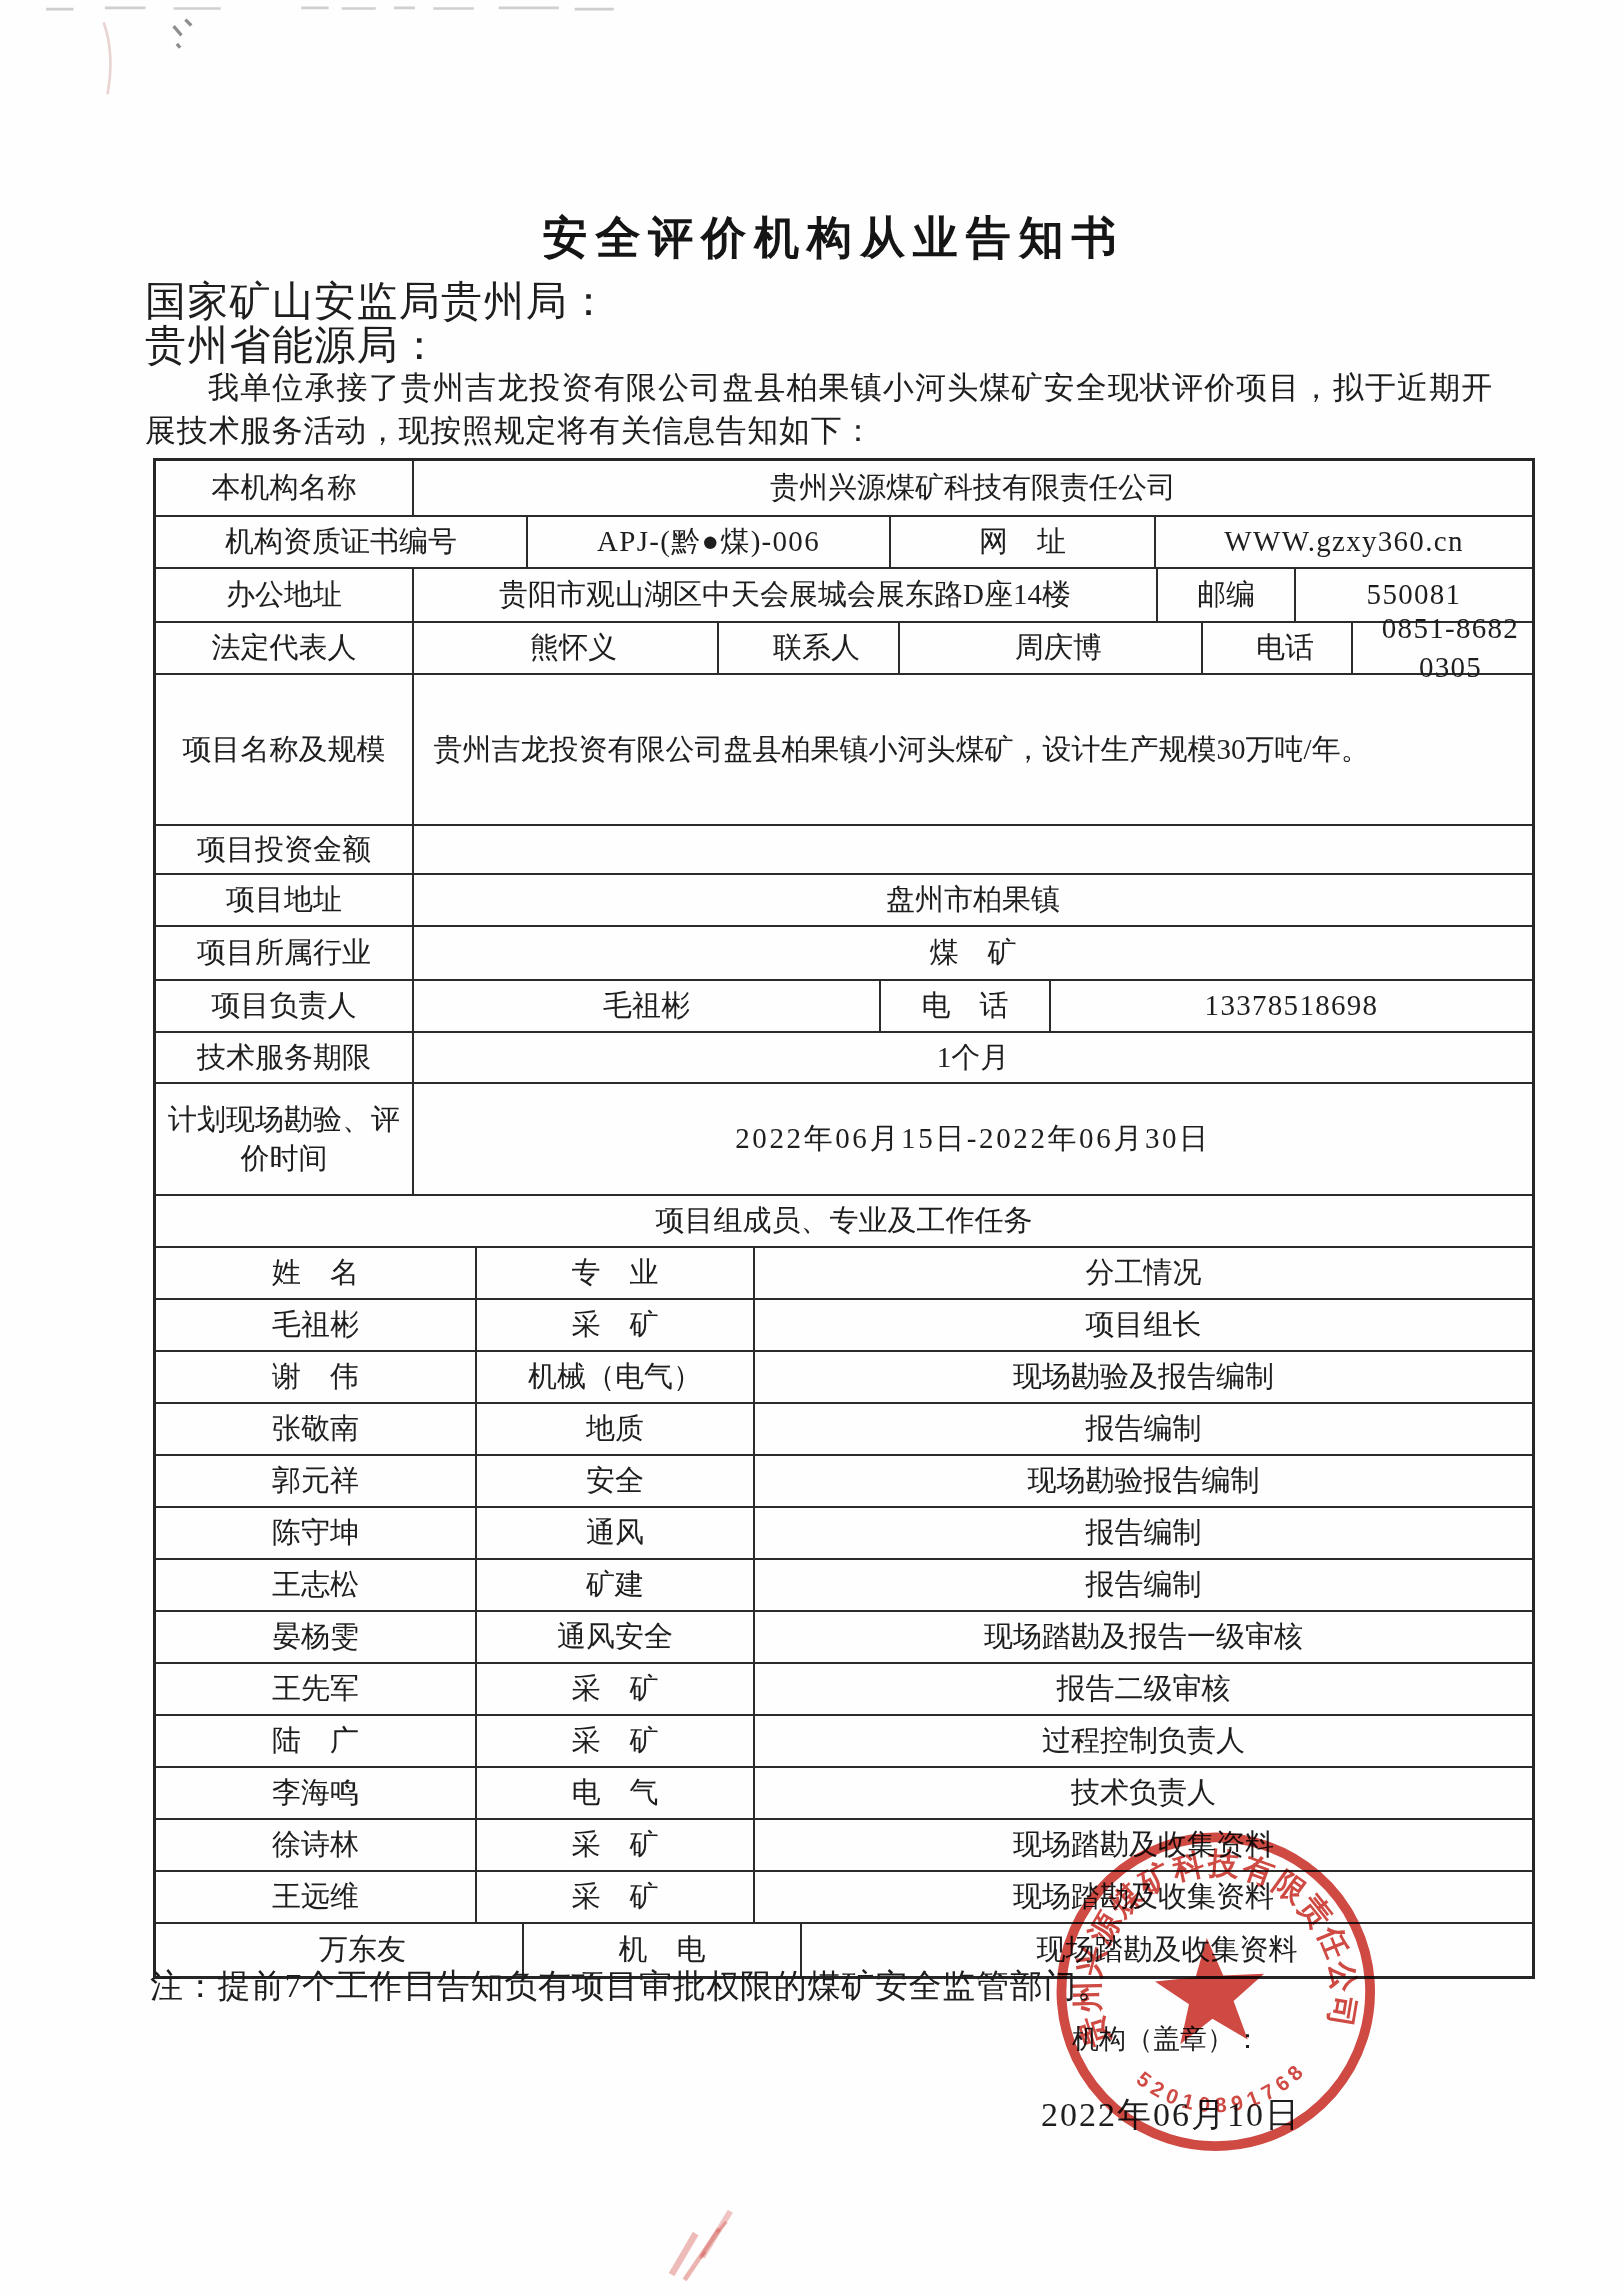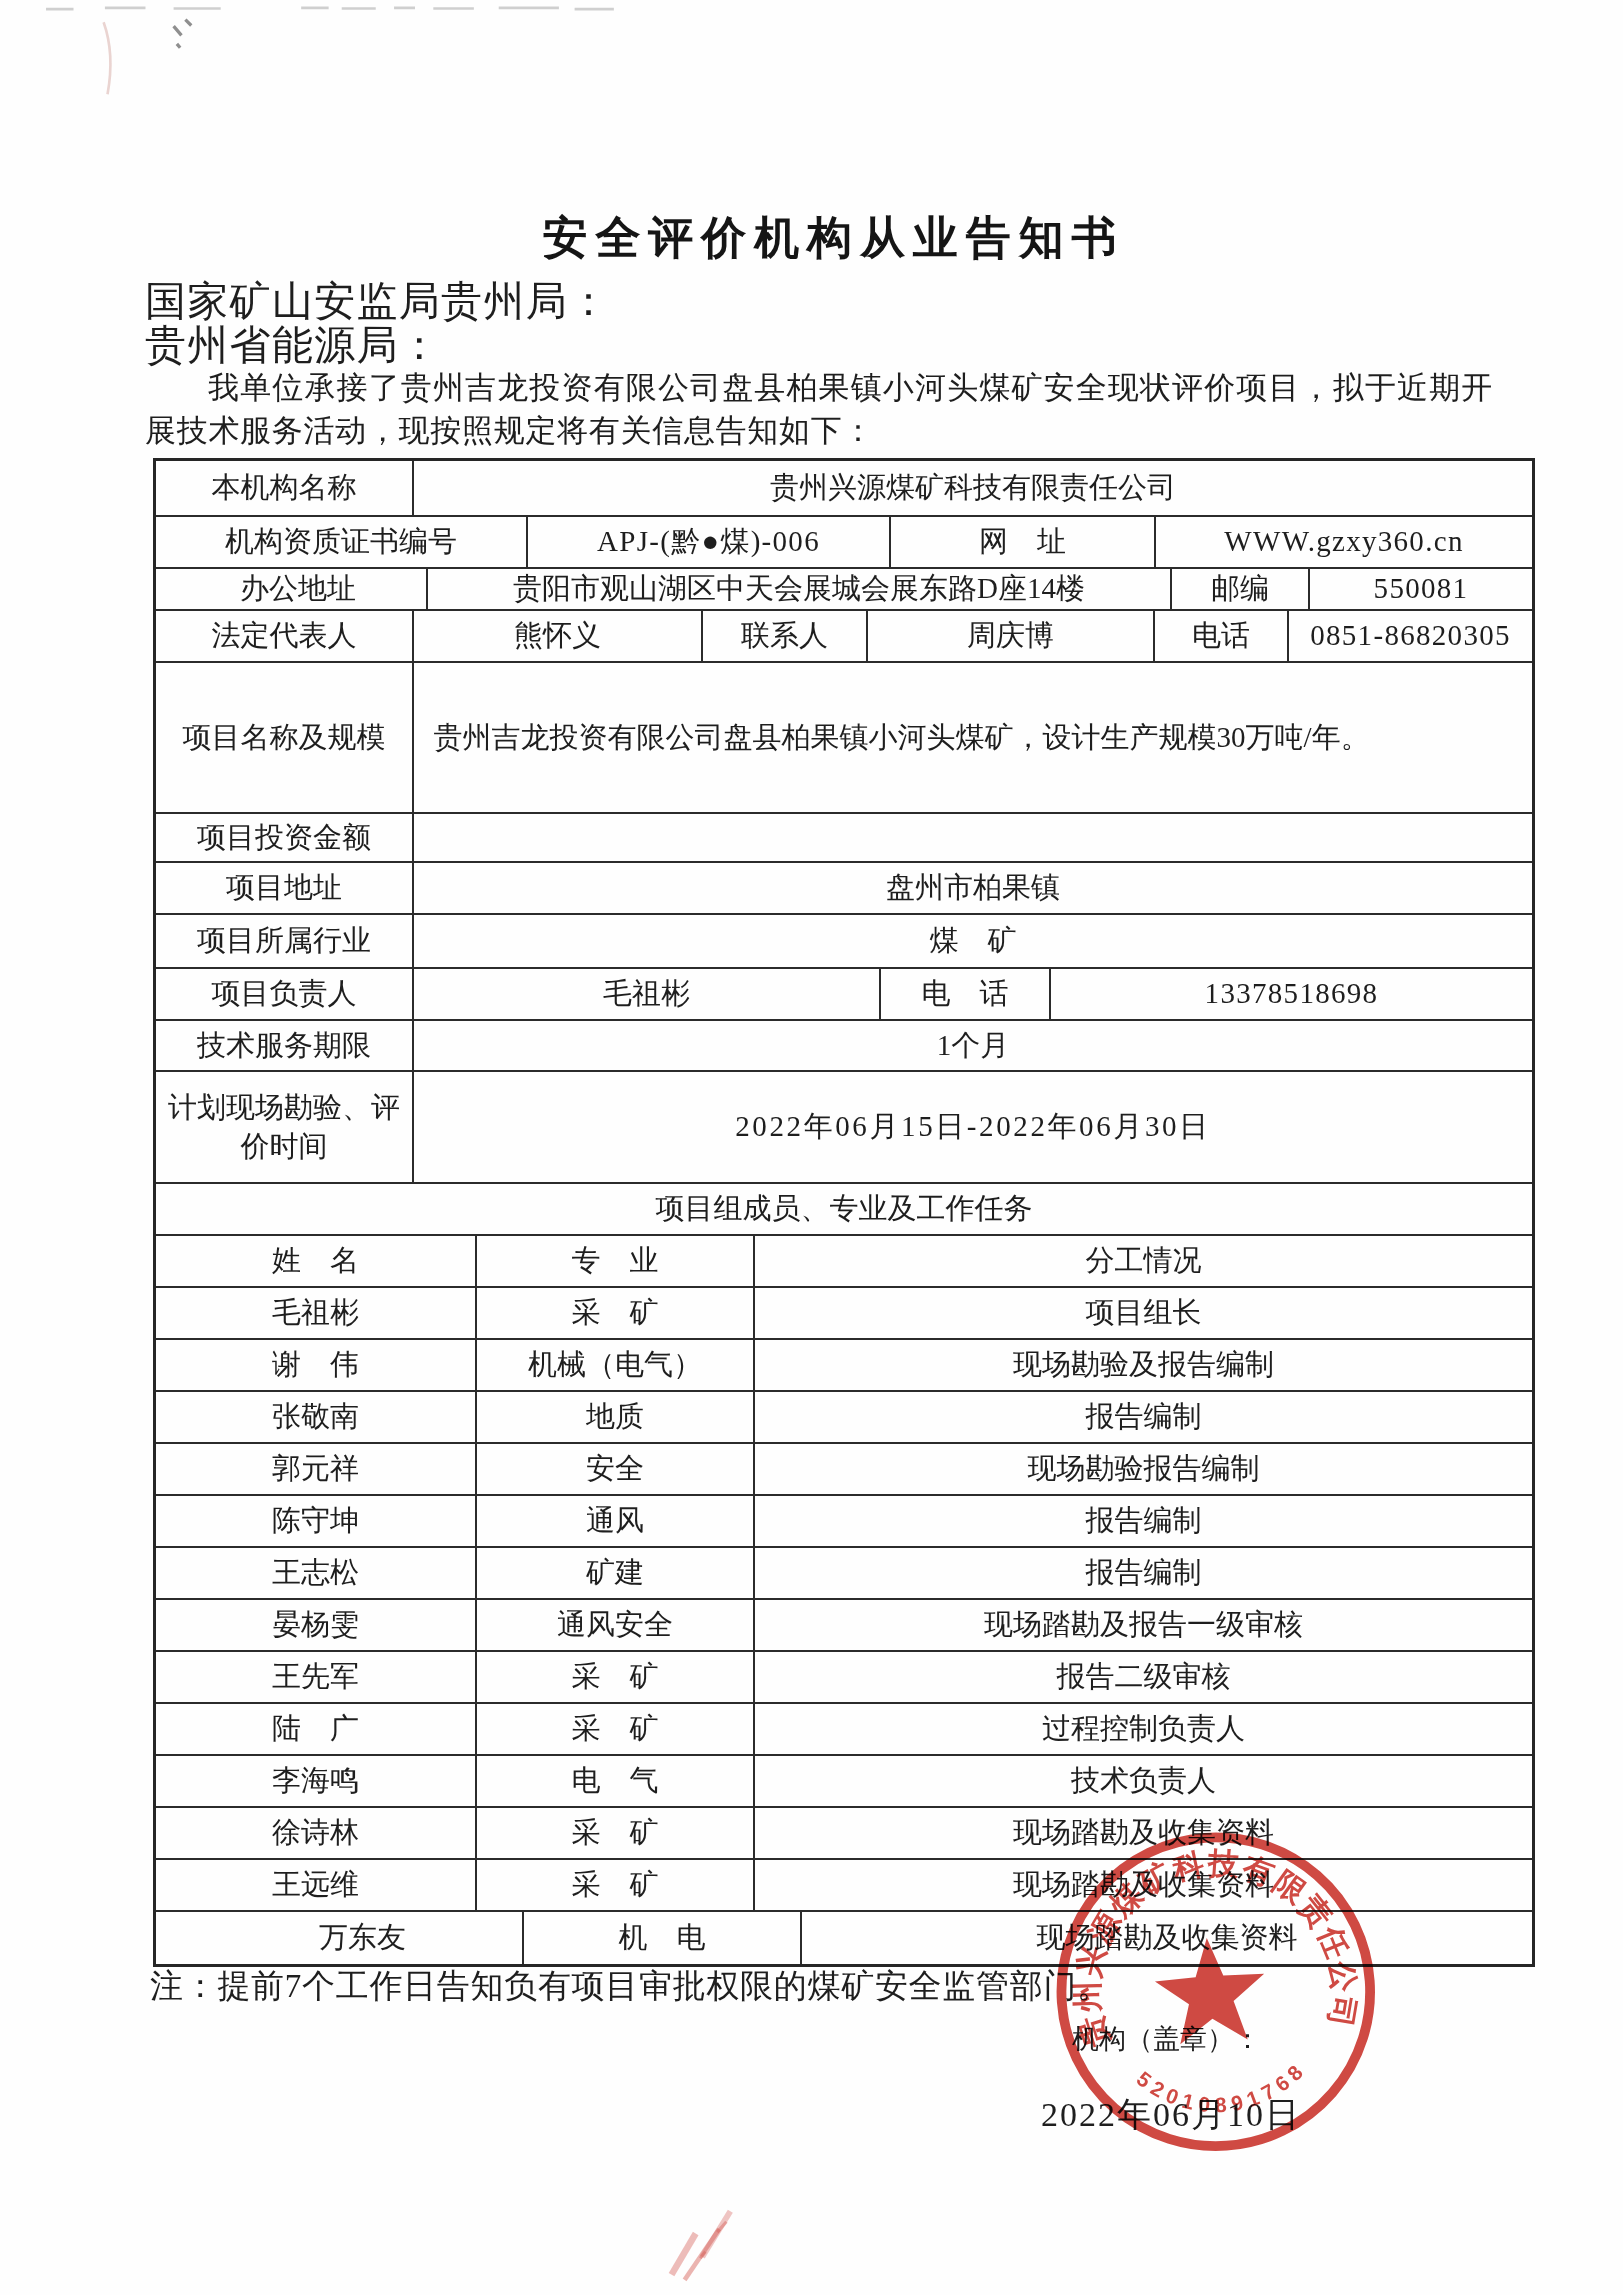--- a/index.html
+++ b/index.html
@@ -38,21 +38,21 @@
   .row{display:flex;box-sizing:border-box;border-bottom:2.6px solid #2b2b2b;}
   .row:last-child{border-bottom:none;padding-left:47px;}
   .cell{
     box-sizing:border-box;border-right:2px solid #2b2b2b;
     display:flex;align-items:center;justify-content:center;
     text-align:center;font-size:29px;line-height:1.35;
     padding:0 5.2px;word-break:break-all;
   }
   .cell:last-child{border-right:none;flex:1;}
   .left{justify-content:flex-start;text-align:left;padding-left:19.6px;}
-  .r1{height:56px;}  .r2{height:52px;}  .r3{height:42px;padding-left:14px;}  .r4{height:52px;}
+  .r1{height:56px;}  .r2{height:52px;}  .r3{height:54px;}  .r4{height:52px;gap:16px;}
   .r5{height:151px;} .r6{height:49px;}  .r7{height:52px;}  .r8{height:54px;}
   .r9{height:52px;}  .r10{height:51px;} .r11{height:112px;} .r12{height:52px;}
   .r13{height:52px;} .mrow{height:52px;}
   .w394{width:258px;} .w568{width:372px;} .w554{width:363px;} .w405{width:265px;}
   .w1136{width:744px;} .w211{width:138px;} .w442{width:289px;} .w252{width:165px;}
   .w439{width:287px;} .w204{width:134px;} .w714{width:467px;} .w259{width:170px;}
   .w490{width:321px;} .w425{width:278px;}
   .num{letter-spacing:1.3px;}
   .sched{letter-spacing:2.6px;}
   

